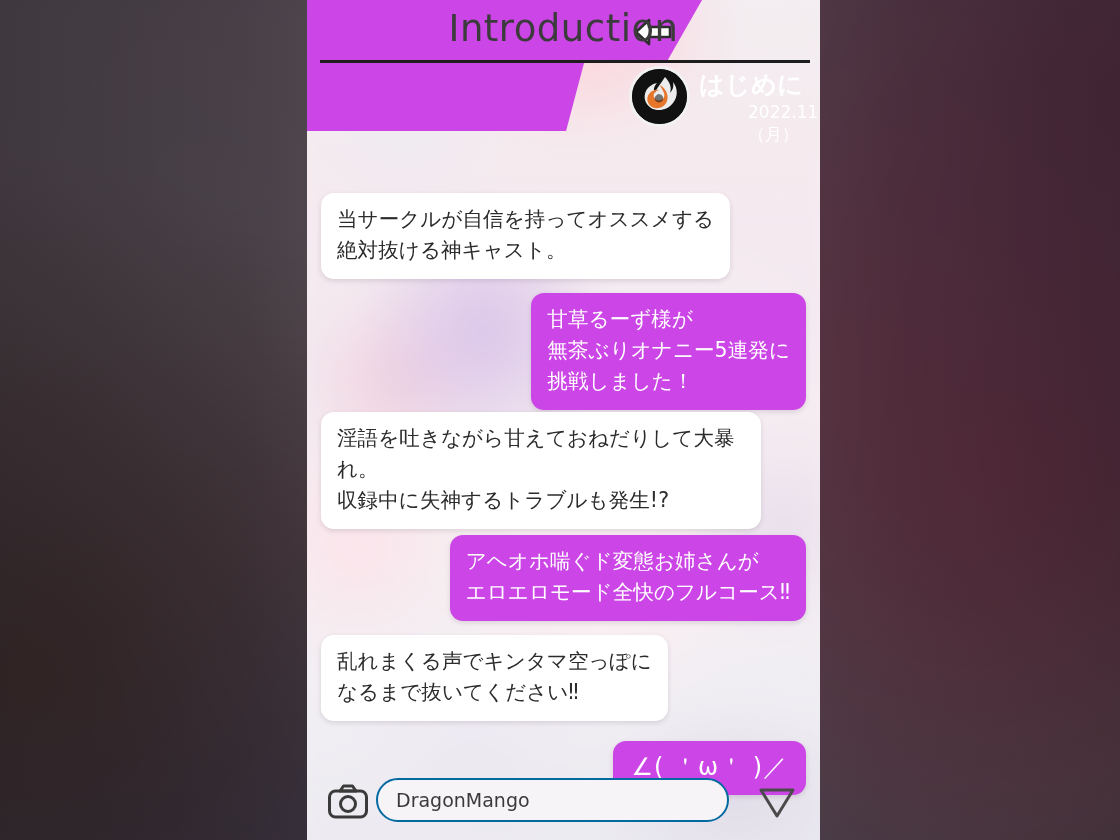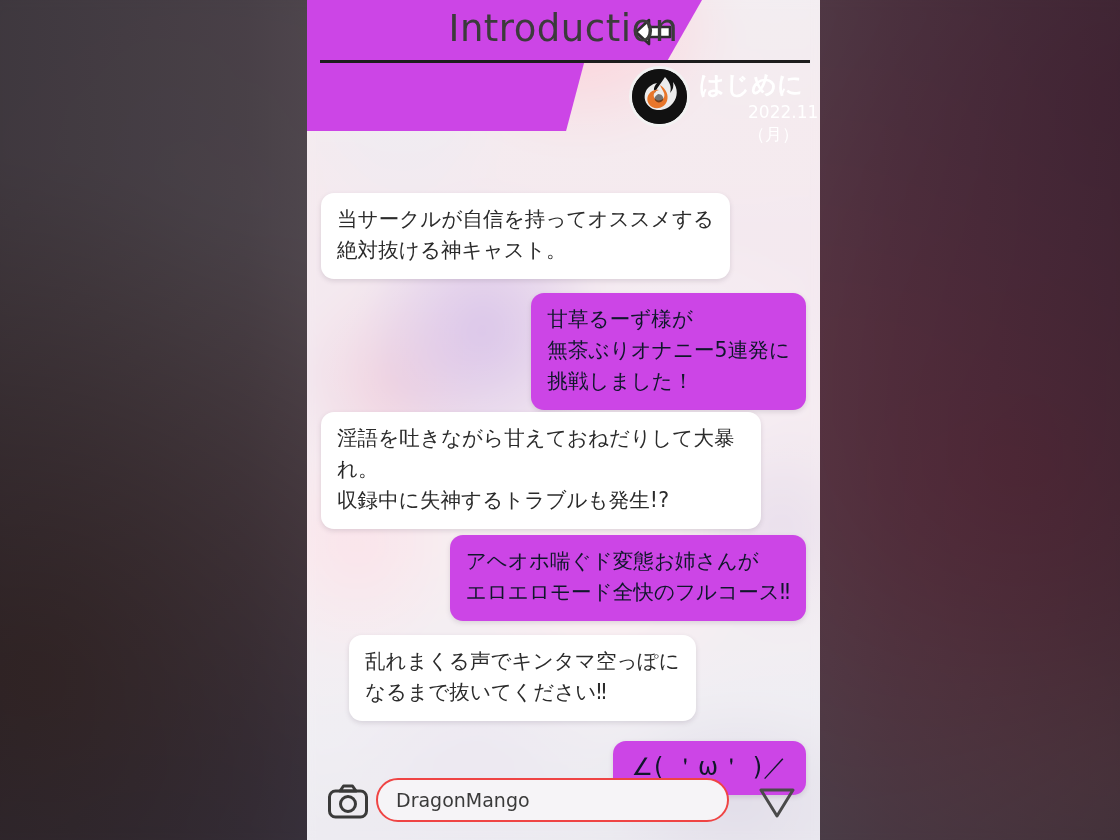--- a/index.html
+++ b/index.html
@@ -151,42 +151,42 @@
     white-space:pre-line;
     max-width:440px;
     box-shadow:0 2px 5px rgba(80,60,90,0.16);
   }
   .bubble.incoming {
     background:#ffffff;
     color:#2b2b2b;
   }
   .bubble.outgoing {
     background:#cc45e6;
-    color:#0f172a;
+    color:#ffffff;
   }
   .bubble.emote {
     font-size:24px;
     line-height:28px;
     padding:12px 18px 14px 18px;
     letter-spacing:1px;
   }
 
   
   #inputbar {
     position:absolute; left:0; bottom:0; width:513px; height:72px;
   }
   #camera-button {
     position:absolute; left:20px; top:15px;
     width:42px; height:38px; cursor:pointer;
   }
   #message-input {
     position:absolute; left:69px; top:10px;
     width:353px; height:44px;
     border-radius:22px;
-    border:2px solid #ef4444;
+    border:2px solid #0369a1;
     background:#f6f4f7;
     font-family:"DejaVu Sans", sans-serif;
     font-size:19px;
     color:#3a3a3a;
     padding:0 18px;
     outline:none;
   }
   #send-button {
     position:absolute; left:448px; top:14px;
     width:44px; height:40px; cursor:pointer;
@@ -245,21 +245,21 @@
 挑戦しました！</div>
         </div>
         <div class="row left" style="margin-top: 2px;">
           <div class="bubble incoming">淫語を吐きながら甘えておねだりして大暴れ。
 収録中に失神するトラブルも発生!?</div>
         </div>
         <div class="row right" style="margin-top: 6px;">
           <div class="bubble outgoing">アヘオホ喘ぐド変態お姉さんが
 エロエロモード全快のフルコース‼</div>
         </div>
-        <div class="row left" style="margin-top: 14px; margin-left: 28px;">
+        <div class="row left" style="margin-top: 14px;">
           <div class="bubble incoming">乱れまくる声でキンタマ空っぽに
 なるまで抜いてください‼</div>
         </div>
         <div class="row right" style="margin-top: 20px;">
           <div class="bubble outgoing emote">∠( ＇ω＇ )／</div>
         </div>
       </div>
 
     <div id="inputbar">
 

